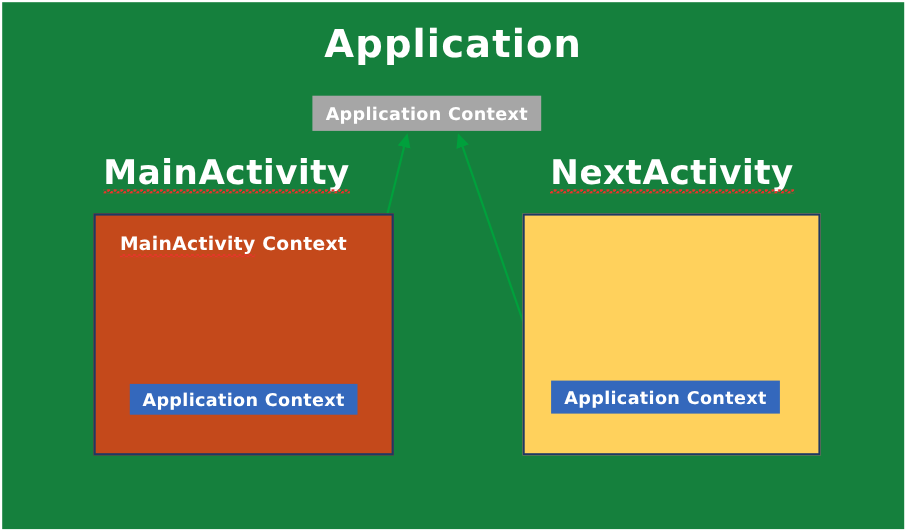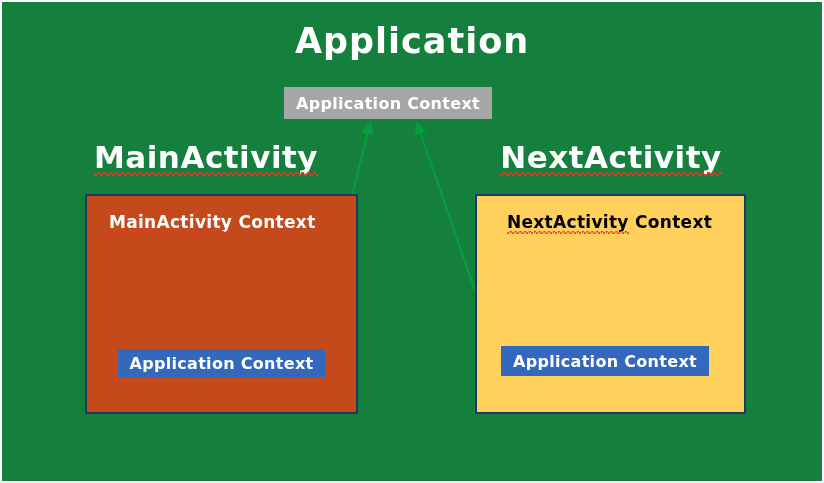--- a/index.html
+++ b/index.html
@@ -196,21 +196,18 @@
   <div class="activity-box" id="main-activity-box">
     <div class="ctx-heading" id="main-ctx-heading">
       <span class="squiggle sm">MainActivity</span><span> Context</span>
     </div>
     <div class="inner-chip" id="main-inner-chip">
       <span class="chip-label">Application Context</span>
     </div>
   </div>
 
   <div class="activity-box" id="next-activity-box">
-    <div class="ctx-heading" id="next-ctx-heading">
-      <span class="squiggle sm">NextActivity</span><span> Context</span>
-    </div>
     <div class="inner-chip" id="next-inner-chip">
       <span class="chip-label">Application Context</span>
     </div>
   </div>
 
 </div>
 
 </body></html>

